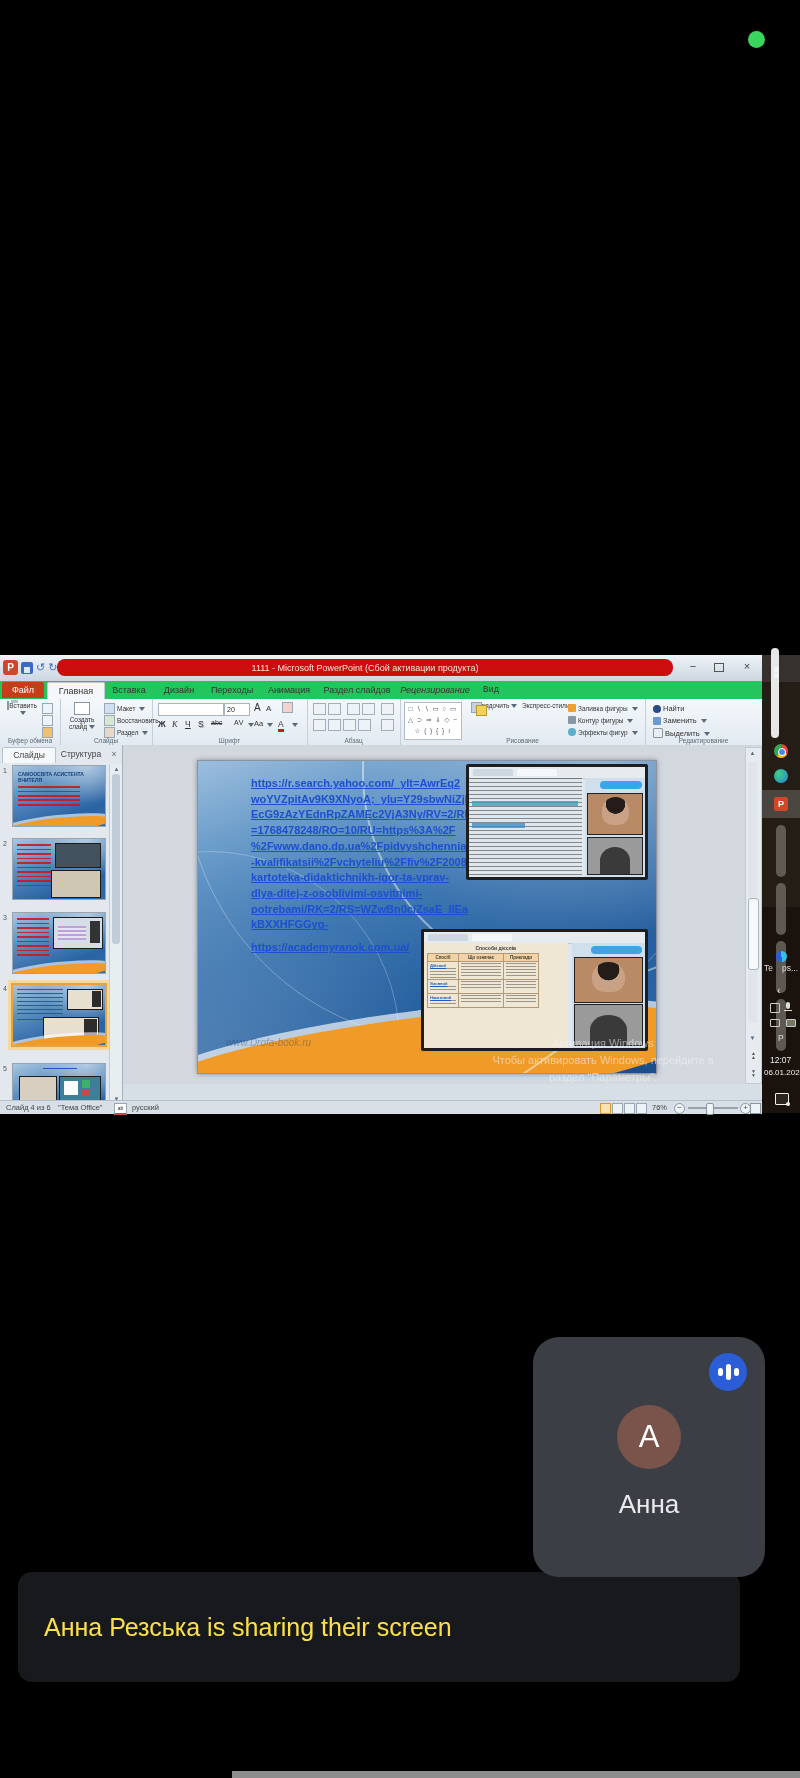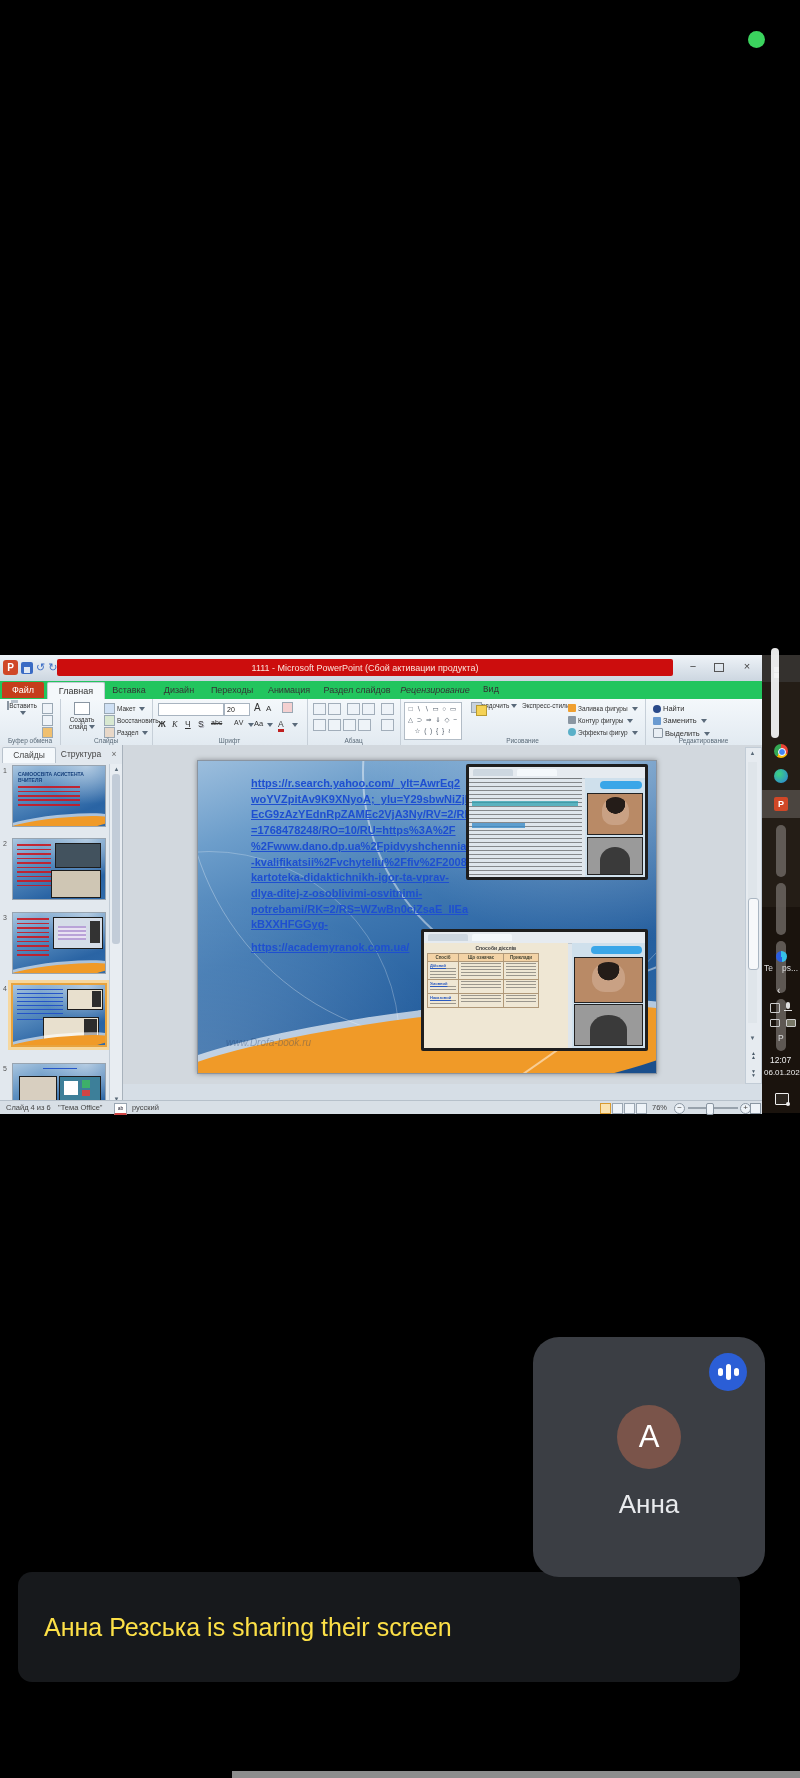--- a/index.html
+++ b/index.html
@@ -26,21 +26,21 @@
   #ppt{left:0;top:655px;width:762px;height:458px;background:#d6dee6;font-size:9px;color:#333;}
   #titlebar{left:0;top:0;width:762px;height:26px;background:linear-gradient(#eef3f8,#ccd6e0);}
   .qat{display:flex;align-items:center;gap:3px;position:absolute;left:3px;top:4px;height:17px;}
   .appicon{width:15px;height:15px;background:#d04727;border-radius:3px;color:#fff;font-size:10px;font-weight:bold;
            display:flex;align-items:center;justify-content:center;}
   .saveicon{width:12px;height:12px;background:#3a6bc4;border-radius:2px;position:relative;}
   .saveicon::after{content:"";position:absolute;left:3px;top:5px;width:6px;height:6px;background:#dfe8f4;}
   .qglyph{color:#3a6bc4;font-size:11px;line-height:11px;}
   .dd::after{content:"";display:inline-block;margin-left:2px;vertical-align:middle;
              border-left:3px solid transparent;border-right:3px solid transparent;border-top:4px solid #5a6a7a;}
-  #title-red{left:57px;top:4px;width:616px;height:17px;background:#cc0d0d;border-radius:2px;
+  #title-red{left:57px;top:4px;width:616px;height:17px;background:#cc0d0d;border-radius:8px;
              color:#fbe3da;font-size:9px;display:flex;align-items:center;justify-content:center;text-align:center;}
   .winctl{top:4px;width:22px;height:16px;text-align:center;color:#444;font-size:11px;line-height:15px;}
   #wc-min{left:682px;} #wc-max{left:708px;} #wc-close{left:736px;}
   #wc-max i{display:inline-block;width:8px;height:7px;border:1px solid #555;margin-top:4px;}
   #ribbon-help{left:736px;top:28px;display:flex;gap:4px;align-items:center;}
   #help-q{width:11px;height:11px;border-radius:50%;background:#3a7ad4;color:#fff;font-size:8px;
           display:flex;align-items:center;justify-content:center;}
   
   #tabs{left:0;top:26px;width:762px;height:18px;background:#22c55e;border-bottom:1px solid #c2cbd4;}
   .tab{position:absolute;top:1px;height:16px;line-height:16px;text-align:center;font-size:9px;color:#333;}
@@ -486,20 +486,25 @@
             </div>
             <div class="cams" style="right:0;top:11px;width:33%;bottom:0;">
               <span class="pill" style="right:3px;top:3px;width:70%;height:8px;"></span>
               <div class="cam boy" style="left:2px;top:14px;right:2px;height:42%;"></div>
               <div class="cam gray" style="left:2px;bottom:2px;right:2px;height:38%;"></div>
             </div>
           </div>
         </div>
       </div>
 
+      <div class="abs" id="actwm">
+        <div>Активация Windows</div>
+        <div>Чтобы активировать Windows, перейдите в</div>
+        <div>раздел "Параметры".</div>
+      </div>
     </div>
 
     <div class="abs" id="main-sb">
       <span class="sbarrow" style="top:2px;font-size:6px;">▲</span>
       <div class="track"></div>
       <div class="mthumb"></div>
       <span class="sbarrow" style="bottom:42px;font-size:6px;">▼</span>
       <div class="dblarr" style="bottom:24px;">▲<br>▲</div>
       <div class="dblarr" style="bottom:6px;">▼<br>▼</div>
     </div>

